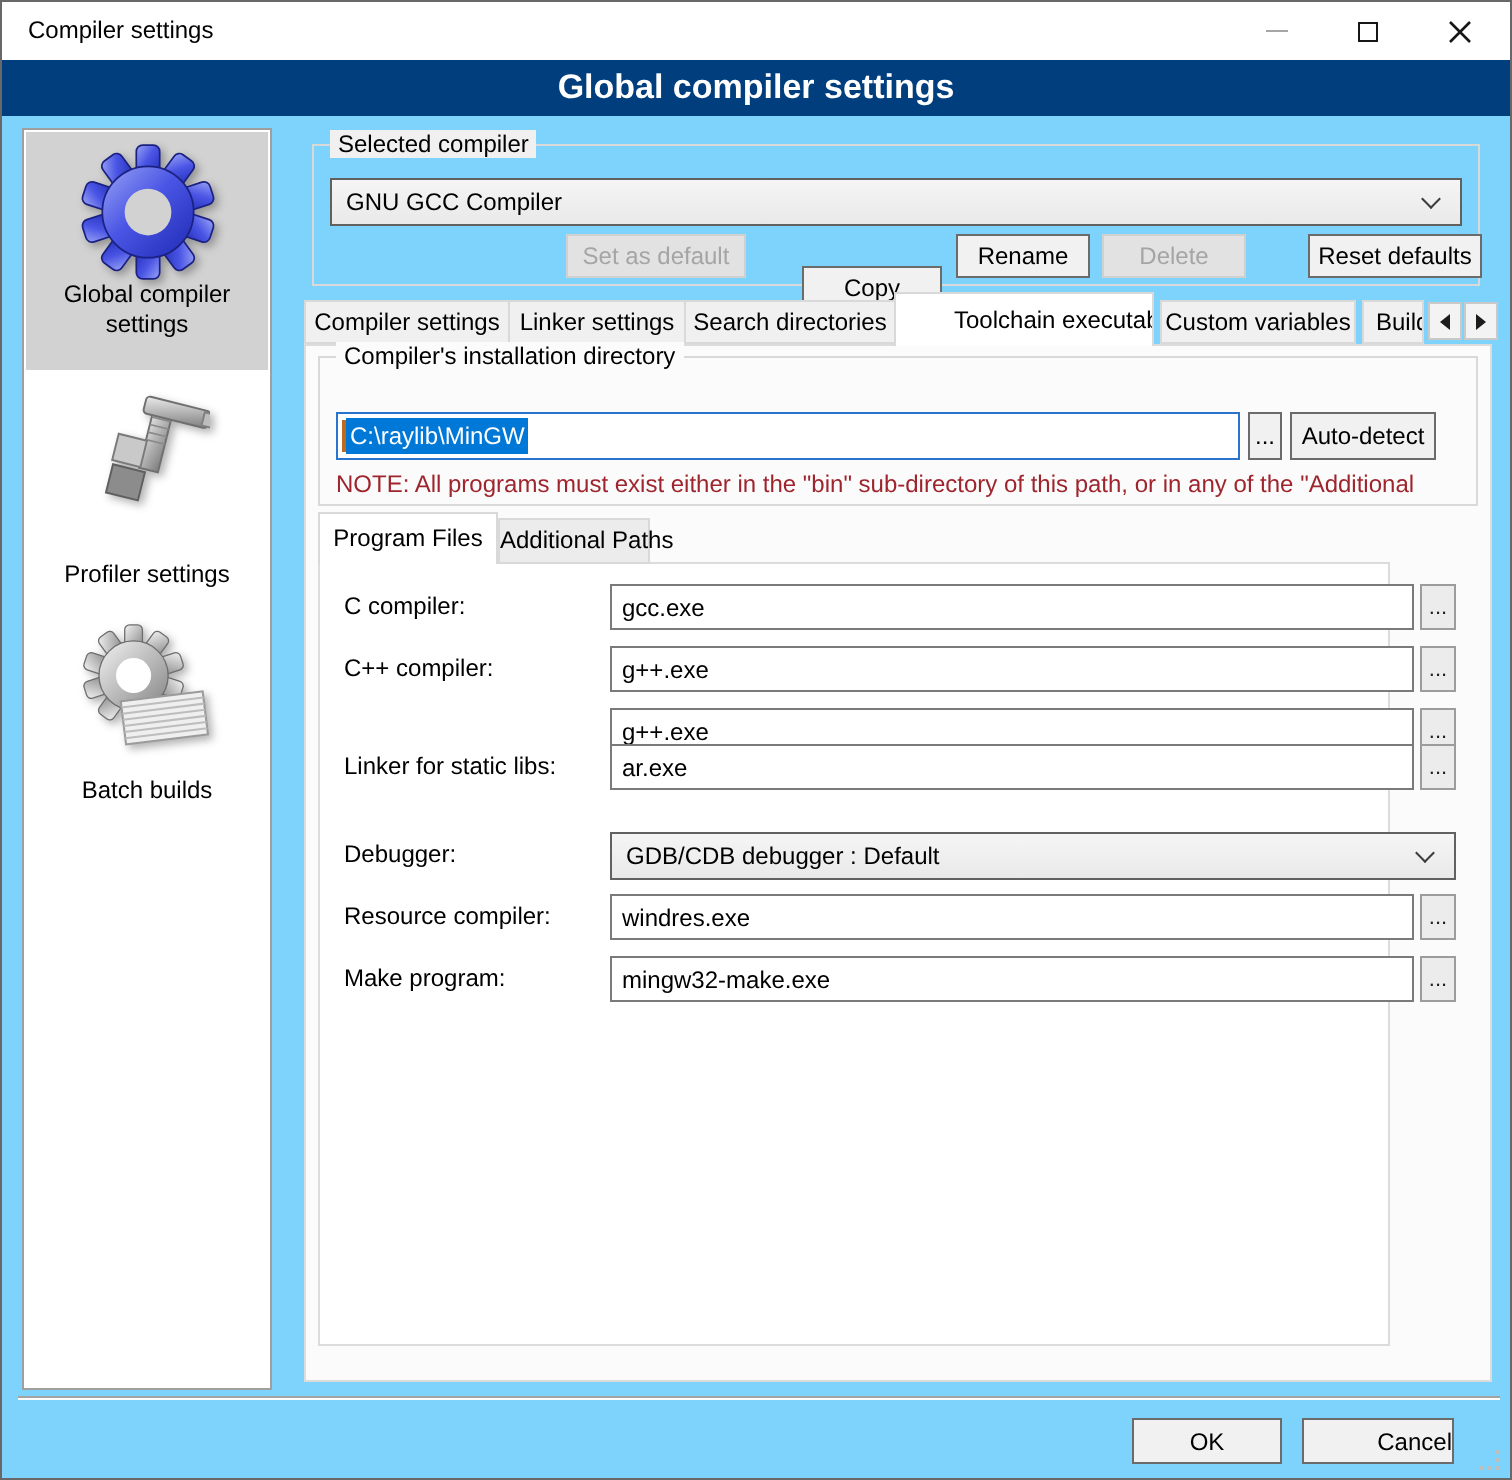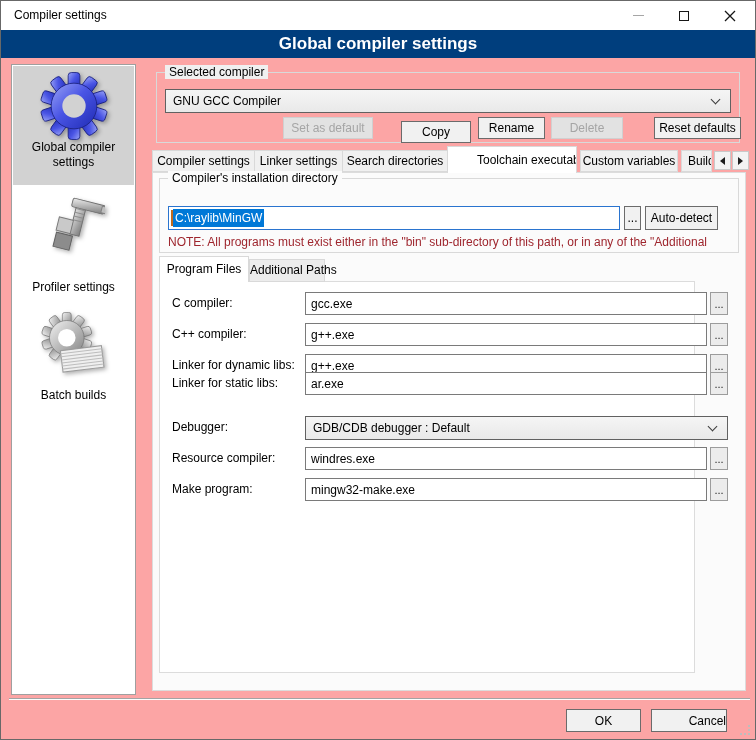--- a/index.html
+++ b/index.html
@@ -1,21 +1,21 @@
 <!DOCTYPE html>
 <html><head>
 <meta charset="utf-8">
 <style>
   * { margin:0; padding:0; box-sizing:border-box; }
   html,body { background:#c8c8c8; }
   body { font-family:"Liberation Sans", sans-serif; font-size:12px; color:#000; }
 
   .window {
     position:relative; width:756px; height:740px;
-    background:#fca5a5; border:1px solid #686868; overflow:hidden;
+    background:#7dd3fc; border:1px solid #686868; overflow:hidden;
   }
 
   
   .titlebar { position:absolute; left:0; top:0; width:100%; height:29px; background:#ffffff; }
   .titlebar .title { position:absolute; left:13px; top:0; line-height:29px; font-size:12px; color:#000; }
   .winbtn { position:absolute; top:0; width:42px; height:29px; display:flex; align-items:center; justify-content:center; background:transparent; border:none; cursor:default; }
   .winbtn.min { right:96px; } .winbtn.max { right:50px; } .winbtn.close { right:4px; }
   .glyph-min { width:11px; height:1px; background:#a6a6a6; }
   .glyph-max { width:10px; height:10px; border:1.2px solid #161616; background:transparent; }
 
@@ -216,21 +216,21 @@
     </div>
   </div>
 
   <div class="group" id="grp-compiler">
     <span class="group-label on-dialog">Selected compiler</span>
     <div class="combo" id="compiler-combo">
       <span class="cval">GNU GCC Compiler</span>
       <span class="chev"></span>
     </div>
     <button class="btn disabled" style="left:126px; top:44px; width:90px;">Set as default</button>
-    <button class="btn" style="left:244px; top:48px; width:70px;text-align:center;">Copy</button>
+    <button class="btn" style="left:244px; top:60px; width:70px;text-align:center;">Copy</button>
     <button class="btn" style="left:321px; top:44px; width:67px;">Rename</button>
     <button class="btn disabled" style="left:394px; top:44px; width:72px;">Delete</button>
     <button class="btn" style="left:497px; top:44px; width:87px;">Reset defaults</button>
   </div>
 
   <div class="tab" style="left:151px; width:103px;">Compiler settings</div>
   <div class="tab" style="left:253px; width:89px;">Linker settings</div>
   <div class="tab" style="left:341px; width:106px;">Search directories</div>
   <div class="tab active" style="left:446px; width:130px;">Toolchain executables</div>
   <div class="tab" style="left:579px; width:98px;">Custom variables</div>
@@ -263,21 +263,20 @@
       <span class="flabel">C compiler:</span>
       <input class="ftext" value="gcc.exe" style="">
       <button class="browse">...</button>
     </div>
     <div class="frow" style="top:41px;">
       <span class="flabel">C++ compiler:</span>
       <input class="ftext" value="g++.exe" style="">
       <button class="browse">...</button>
     </div>
     <div class="frow" style="top:72px;">
-      <span class="flabel">Linker for dynamic libs:</span>
       <input class="ftext" value="g++.exe" style="">
       <button class="browse">...</button>
     </div>
     <div class="frow" style="top:90px;">
       <span class="flabel">Linker for static libs:</span>
       <input class="ftext" value="ar.exe" style="">
       <button class="browse">...</button>
     </div>
     <div class="frow" style="top:134px;">
       <span class="flabel">Debugger:</span>

